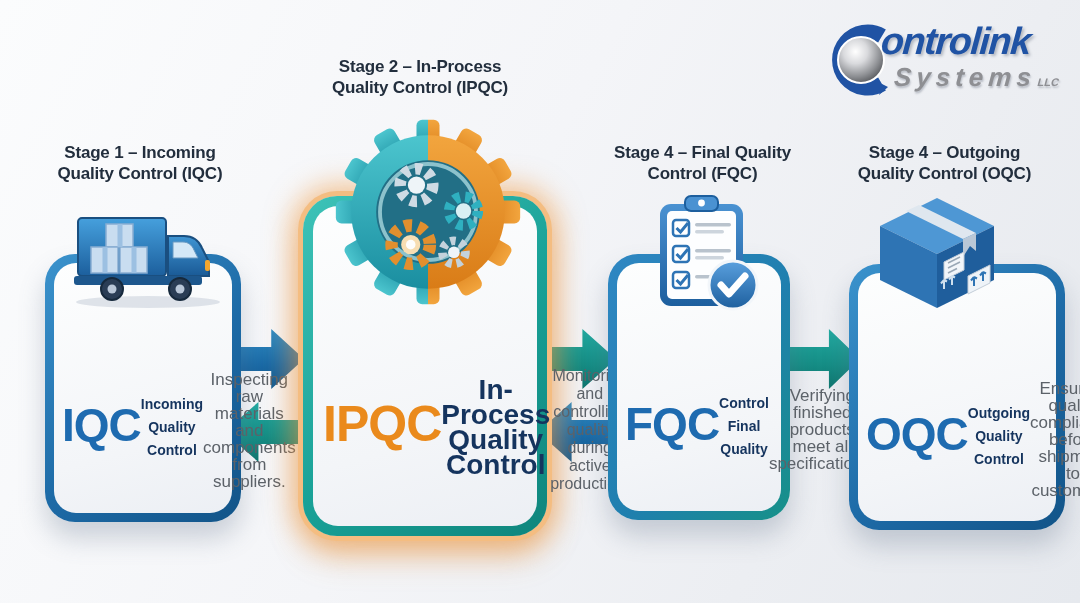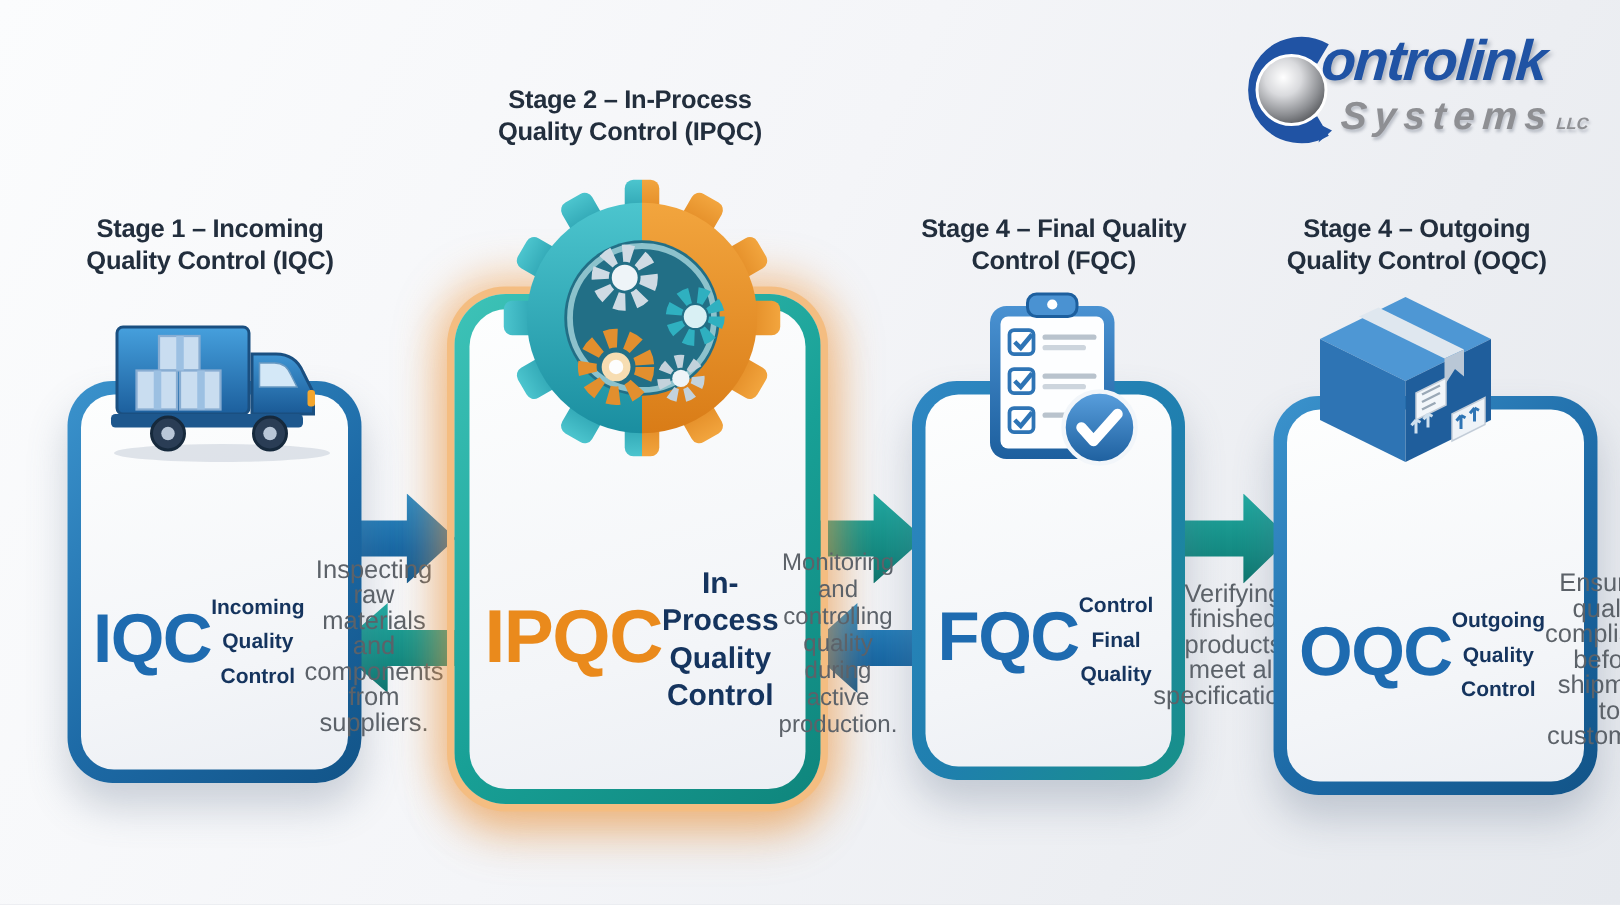--- a/index.html
+++ b/index.html
@@ -20,21 +20,21 @@
         box-shadow:0 0 0 5px #f4bd81,0 0 26px 12px rgba(242,152,62,.50),0 20px 32px rgba(221,142,62,.38);}
   .card-inner{width:100%;height:100%;box-sizing:border-box;border-radius:22px;
         background:linear-gradient(165deg,#fdfefe 0%,#f3f5f8 70%,#eceff4 100%);
         display:flex;flex-direction:row;align-items:center;text-align:center;}
   .card-border-teal .card-inner{border-radius:25px;text-align:center;}
   .acronym{font-weight:700;font-size:46px;line-height:48px;letter-spacing:-1px;}
   .acronym.blue{color:#1e6bb0;}
   .acronym.orange{color:#ea8a1c;}
   .subtitle{font-weight:700;color:#15345e;font-size:14px;line-height:23px;margin-top:5px;}
   .subtitle span{display:block;}
-  .subtitle.big{font-size:20px;line-height:25px;}
+  .subtitle.big{font-size:28px;line-height:25px;}
   .desc{color:#5c6269;font-size:17px;line-height:17px;margin-top:11px;}
   .desc.big{font-size:16px;line-height:18px;}
   
   .arrow{position:absolute;z-index:1;}
   .arrow-right{clip-path:polygon(0% 30%,58% 30%,58% 0%,100% 50%,58% 100%,58% 70%,0% 70%);}
   .arrow-left{clip-path:polygon(100% 30%,42% 30%,42% 0%,0% 50%,42% 100%,42% 70%,100% 70%);}
   .arrow-blue{background:linear-gradient(180deg,#2f8cc5 0%,#1a6aa6 60%,#135a90 100%);}
   .arrow-teal{background:linear-gradient(180deg,#22aaa1 0%,#158d85 60%,#0e756e 100%);}
   
   .stage-icon{position:absolute;z-index:3;}

